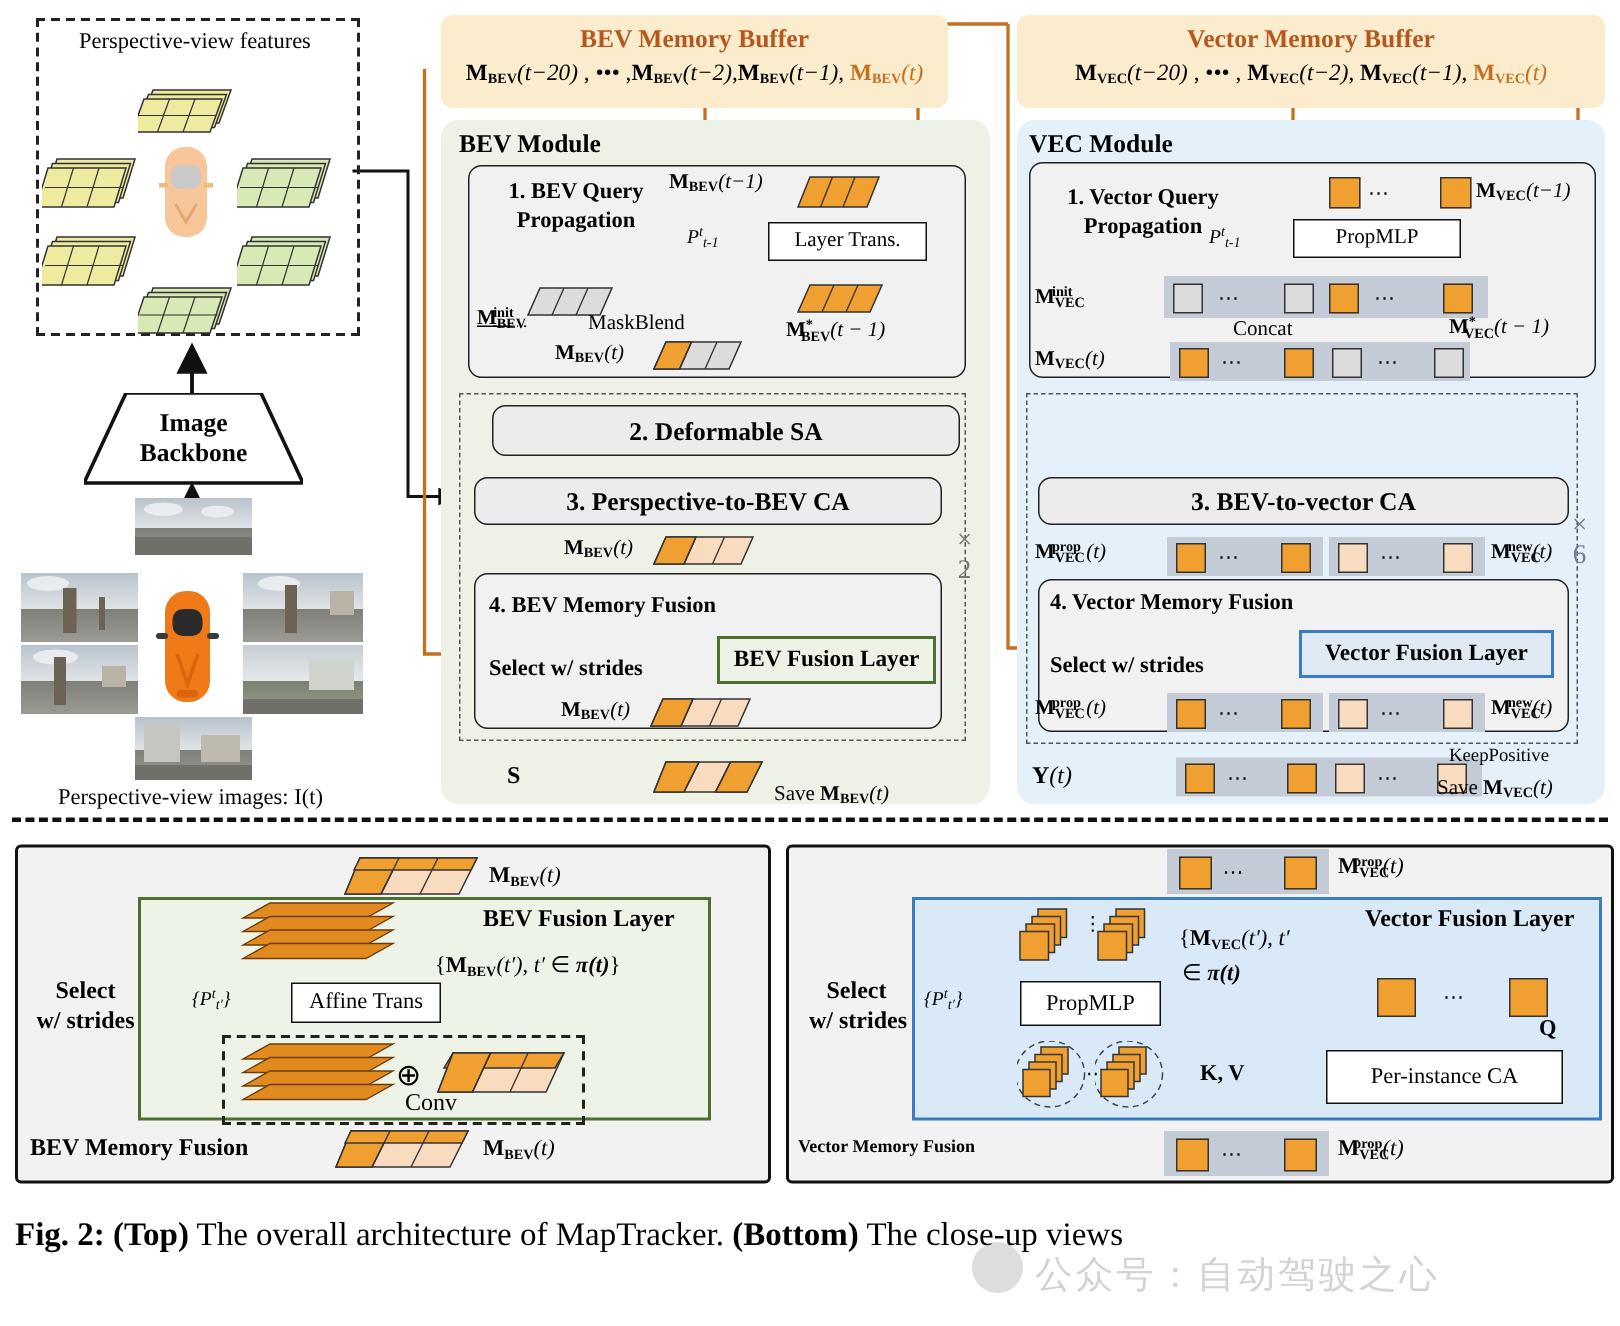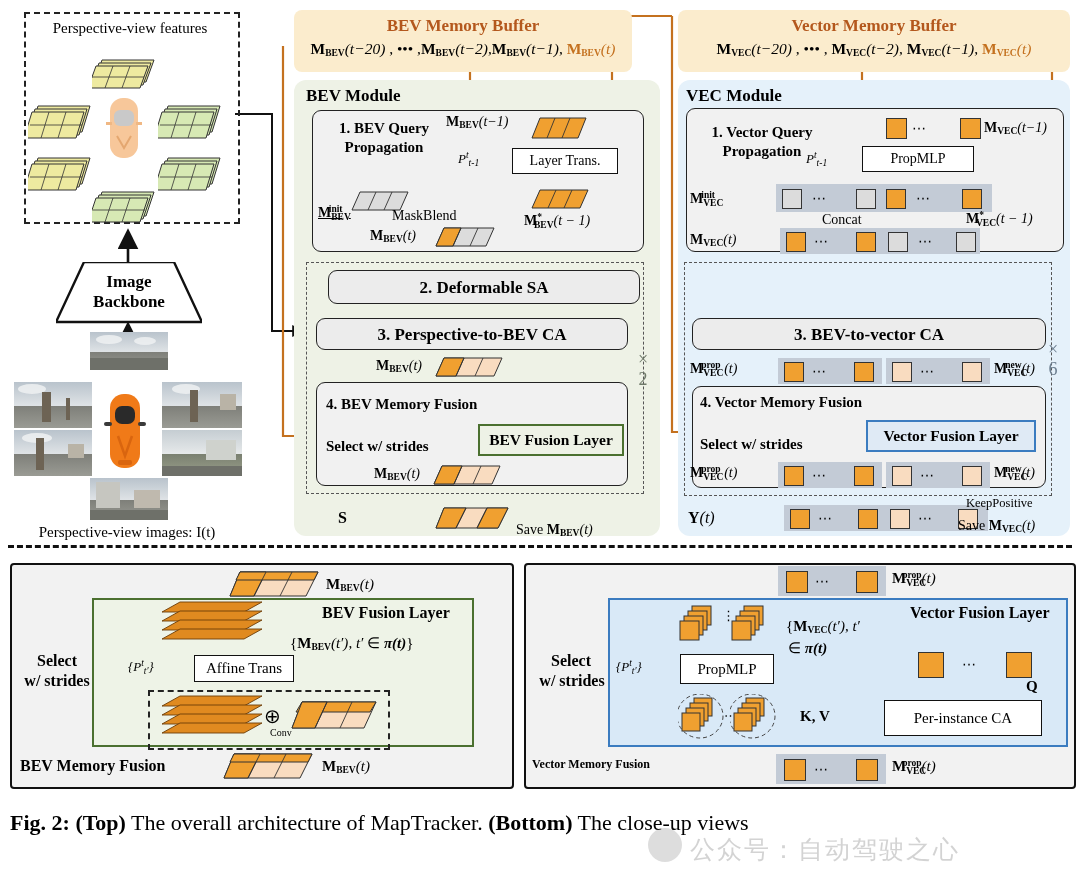--- a/index.html
+++ b/index.html
@@ -709,21 +709,21 @@
   <div class="abs" style="left:264px;top:704px;font-size:20px;">⊕</div>
   <div class="pgram" style="left:290px;top:700px;">
     <svg width="88" height="30">
       <polygon points="12,2 86,2 74,28 2,28" fill="#f9dcc0" stroke="#333" stroke-width="1"></polygon>
       <polygon points="12,2 86,2 80,12 6,12" fill="#f0a030" stroke="#333" stroke-width="1"></polygon>
       <polygon points="12,2 37,2 25,28 2,28" fill="#f0a030" stroke="#333" stroke-width="1"></polygon>
       <line x1="37" y1="2" x2="25" y2="28" stroke="#333" stroke-width=".9"></line>
       <line x1="62" y1="2" x2="50" y2="28" stroke="#333" stroke-width=".9"></line>
     </svg>
   </div>
-  <div class="lbl" style="left:270px;top:727px;font-size:10px;">Conv</div>
+  <div class="lbl" style="left:270px;top:727px;font-size:16px;">Conv</div>
 
   <div class="abs bold" style="left:20px;top:757px;font-size:16px;">BEV Memory Fusion</div>
   <div class="pgram" style="left:222px;top:752px;">
     <svg width="92" height="28">
       <polygon points="12,2 90,2 78,26 2,26" fill="#f9dcc0" stroke="#333" stroke-width="1"></polygon>
       <polygon points="12,2 38,2 26,26 2,26" fill="#f0a030" stroke="#333" stroke-width="1"></polygon>
       <polygon points="12,2 90,2 86,10 8,10" fill="#f0a030" stroke="#333" stroke-width="1"></polygon>
       <line x1="38" y1="2" x2="26" y2="26" stroke="#333" stroke-width=".9"></line>
       <line x1="64" y1="2" x2="52" y2="26" stroke="#333" stroke-width=".9"></line>
     </svg>

